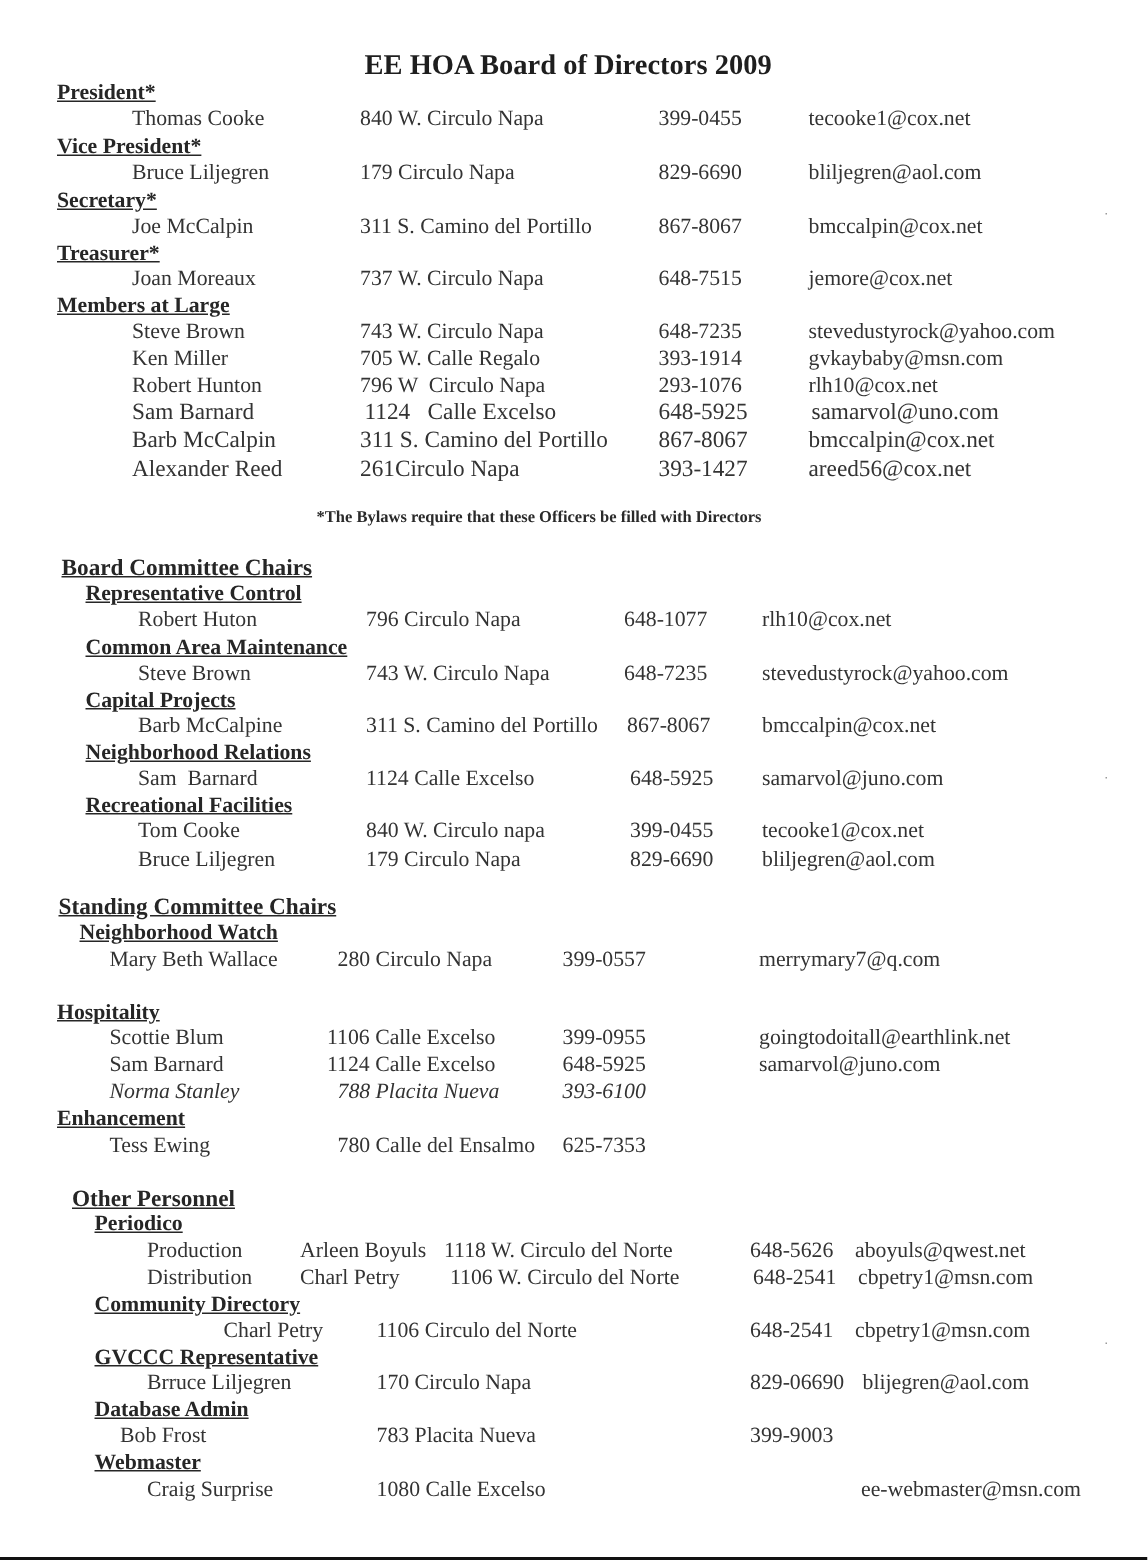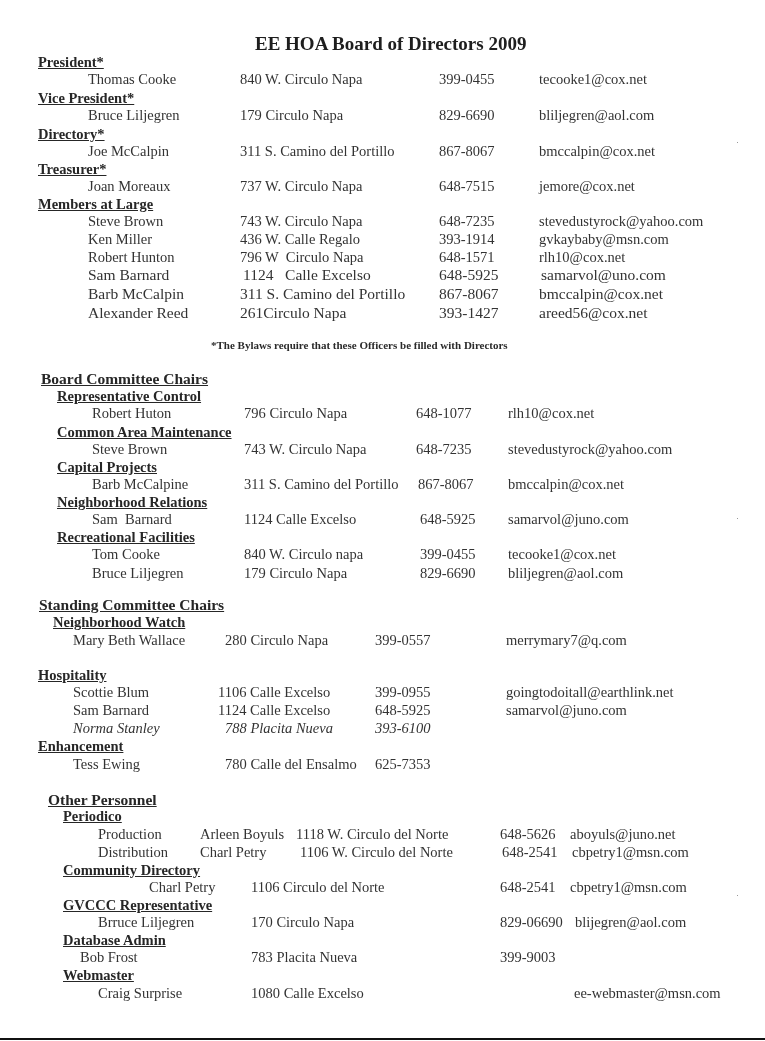--- a/index.html
+++ b/index.html
@@ -15,39 +15,39 @@
   .row { font-size: 14.5px; color: #333333; }
   .row.big { font-size: 15.5px; }
   .note { font-size: 11px; font-weight: bold; color: #2a2a2a; }
   .cell { position: absolute; top: 0; white-space: nowrap; }
   .bottom-rule { position: absolute; left: 0; right: 0; top: 1038px; height: 2px; background: #111; }
   .speck { position: absolute; width: 1px; height: 1px; background: #999; }
 </style>
 </head>
 <body>
 
-<div class="abs title" style="left:243px;top:33px;margin-left:12px;">EE HOA Board of Directors 2009</div>
+<div class="abs title" style="left:243px;top:33px;">EE HOA Board of Directors 2009</div>
 
 <div class="abs hdr" style="left:38px;top:54px;">President*</div>
 <div class="abs row" style="left:0;top:71px;width:765px;height:18px;font-family:Liberation Serif, serif;">
   <span class="cell" style="left:88px">Thomas Cooke</span>
   <span class="cell" style="left:240px">840 W. Circulo Napa</span>
   <span class="cell" style="left:439px">399-0455</span>
   <span class="cell" style="left:539px">tecooke1@cox.net</span>
 </div>
 
 <div class="abs hdr" style="left:38px;top:90px;">Vice President*</div>
 <div class="abs row" style="left:0;top:107px;width:765px;height:18px;">
   <span class="cell" style="left:88px">Bruce Liljegren</span>
   <span class="cell" style="left:240px">179 Circulo Napa</span>
   <span class="cell" style="left:439px">829-6690</span>
   <span class="cell" style="left:539px">bliljegren@aol.com</span>
 </div>
 
-<div class="abs hdr" style="left:38px;top:126px;">Directory*</div>
+<div class="abs hdr" style="left:38px;top:126px;">Secretary*</div>
 <div class="abs row" style="left:0;top:143px;width:765px;height:18px;">
   <span class="cell" style="left:88px">Joe McCalpin</span>
   <span class="cell" style="left:240px">311 S. Camino del Portillo</span>
   <span class="cell" style="left:439px">867-8067</span>
   <span class="cell" style="left:539px">bmccalpin@cox.net</span>
 </div>
 
 <div class="abs hdr" style="left:38px;top:161px;">Treasurer*</div>
 <div class="abs row" style="left:0;top:178px;width:765px;height:18px;">
   <span class="cell" style="left:88px">Joan Moreaux</span>
@@ -58,28 +58,28 @@
 
 <div class="abs hdr" style="left:38px;top:196px;">Members at Large</div>
 <div class="abs row" style="left:0;top:213px;width:765px;height:18px;">
   <span class="cell" style="left:88px">Steve Brown</span>
   <span class="cell" style="left:240px">743 W. Circulo Napa</span>
   <span class="cell" style="left:439px">648-7235</span>
   <span class="cell" style="left:539px">stevedustyrock@yahoo.com</span>
 </div>
 <div class="abs row" style="left:0;top:231px;width:765px;height:18px;">
   <span class="cell" style="left:88px">Ken Miller</span>
-  <span class="cell" style="left:240px">436 W. Calle Regalo</span>
+  <span class="cell" style="left:240px">705 W. Calle Regalo</span>
   <span class="cell" style="left:439px">393-1914</span>
   <span class="cell" style="left:539px">gvkaybaby@msn.com</span>
 </div>
 <div class="abs row" style="left:0;top:249px;width:680px;height:18px;">
   <span class="cell" style="left:88px">Robert Hunton</span>
   <span class="cell" style="left:240px;white-space:pre">796 W  Circulo Napa</span>
-  <span class="cell" style="left:439px">648-1571</span>
+  <span class="cell" style="left:439px">293-1076</span>
   <span class="cell" style="left:539px">rlh10@cox.net</span>
 </div>
 <div class="abs row big" style="left:0;top:266px;width:765px;height:19px;">
   <span class="cell" style="left:88px">Sam Barnard</span>
   <span class="cell" style="left:243px;white-space:pre">1124   Calle Excelso</span>
   <span class="cell" style="left:439px">648-5925</span>
   <span class="cell" style="left:541px">samarvol@uno.com</span>
 </div>
 <div class="abs row big" style="left:0;top:285px;width:765px;height:19px;">
   <span class="cell" style="left:88px">Barb McCalpin</span>
@@ -181,21 +181,21 @@
 </div>
 
 <div class="abs hdr hdr-lg" style="left:48px;top:791px;">Other Personnel</div>
 
 <div class="abs hdr" style="left:63px;top:808px;">Periodico</div>
 <div class="abs row" style="left:0;top:826px;width:765px;height:18px;">
   <span class="cell" style="left:98px">Production</span>
   <span class="cell" style="left:200px">Arleen Boyuls</span>
   <span class="cell" style="left:296px">1118 W. Circulo del Norte</span>
   <span class="cell" style="left:500px">648-5626</span>
-  <span class="cell" style="left:570px">aboyuls@juno.net</span>
+  <span class="cell" style="left:570px">aboyuls@qwest.net</span>
 </div>
 <div class="abs row" style="left:0;top:844px;width:765px;height:18px;">
   <span class="cell" style="left:98px">Distribution</span>
   <span class="cell" style="left:200px">Charl Petry</span>
   <span class="cell" style="left:300px">1106 W. Circulo del Norte</span>
   <span class="cell" style="left:502px">648-2541</span>
   <span class="cell" style="left:572px">cbpetry1@msn.com</span>
 </div>
 
 <div class="abs hdr" style="left:63px;top:862px;">Community Directory</div>

